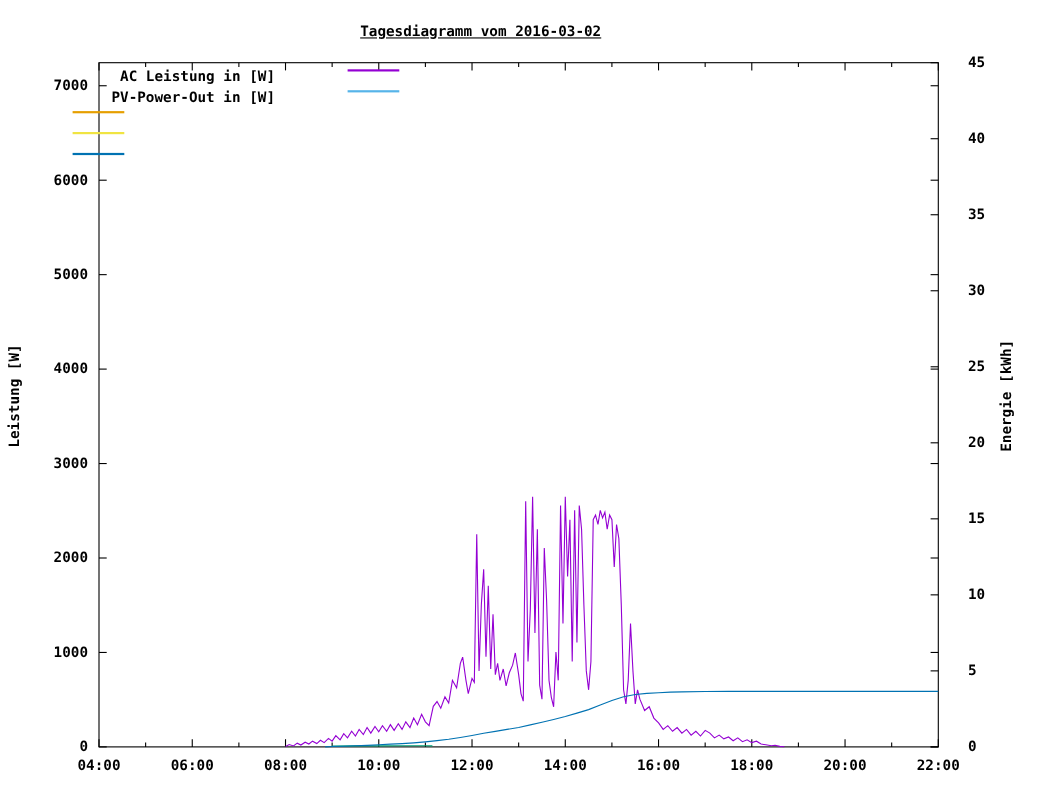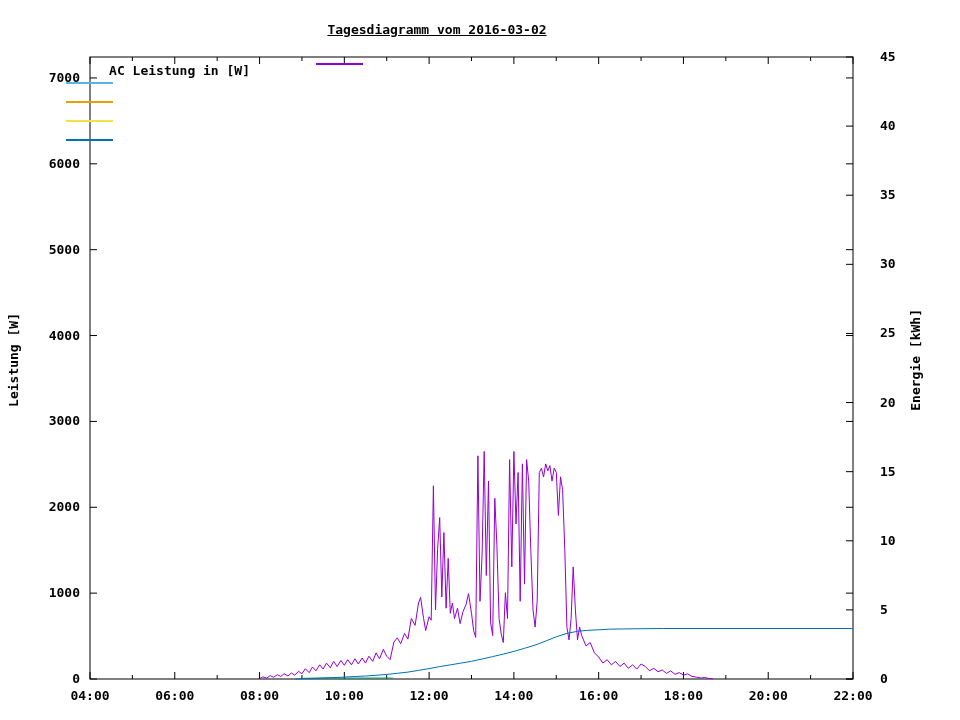--- a/index.html
+++ b/index.html
@@ -130,20 +130,21 @@
       <polyline points="301.9,678.3 323.1,678.1 344.3,678.1 365.5,678.0 386.7,678.0 393.1,678.1" fill="none" stroke="#009e73" stroke-width="1"></polyline>
       <polyline points="295.6,679.0 301.9,678.7 312.5,678.4 323.1,678.0 333.7,677.6 344.3,677.1 354.9,676.5 365.5,676.0 376.1,675.3 386.7,674.4 397.3,673.3 407.9,672.1 418.5,670.4 429.1,668.6 439.7,666.6 450.3,664.9 460.9,663.1 471.5,661.3 482.1,659.0 492.7,656.6 503.3,654.1 513.9,651.4 524.5,648.3 535.1,645.1 545.7,641.0 556.3,636.8 566.9,633.4 577.5,631.3 588.1,630.3 598.7,629.8 609.3,629.2 619.9,629.0 641.1,628.7 662.3,628.5 853.0,628.5" fill="none" stroke="#0072b2" stroke-width="1"></polyline>
     </svg>
 
   <div class="legend">
     <div class="lrow">
       <span class="llabel">AC Leistung in [W]</span>
       <span class="lline" style="background-color: rgb(148, 0, 211);"></span>
     </div>
     <div class="lrow">
+      <span class="llabel">PV-Power-Out in [W]</span>
       <span class="lline" style="background-color: rgb(86, 180, 233);"></span>
     </div>
     <div class="lrow">
       <span class="lline" style="background-color: rgb(230, 159, 0);"></span>
     </div>
     <div class="lrow">
       <span class="lline" style="background-color: rgb(240, 228, 66);"></span>
     </div>
     <div class="lrow">
       <span class="lline" style="background-color: rgb(0, 114, 178);"></span>

